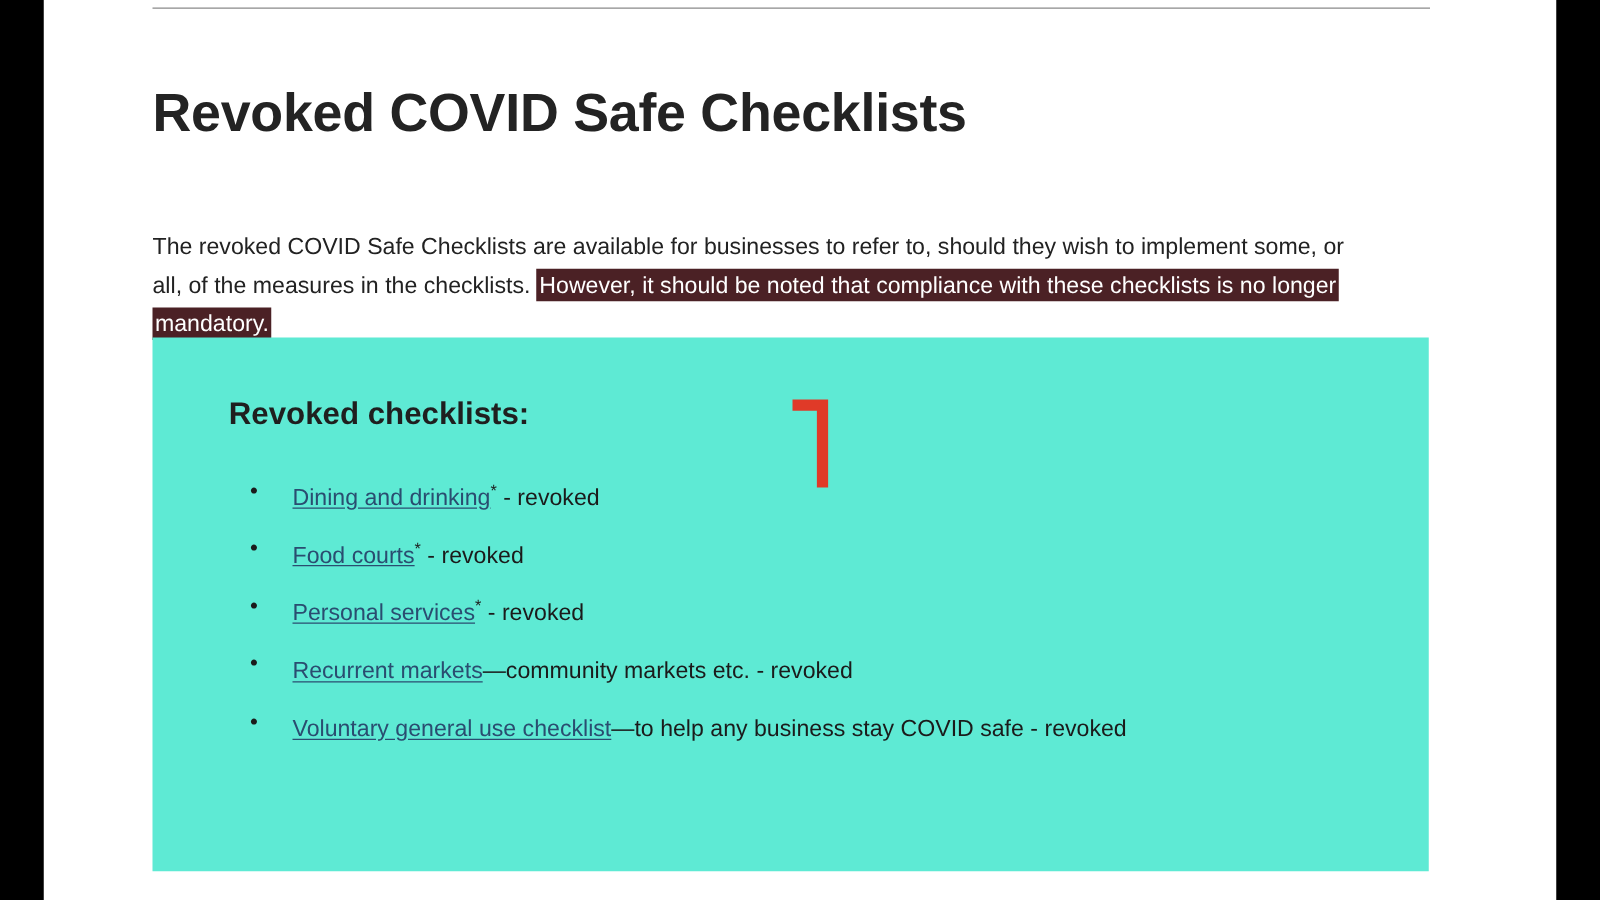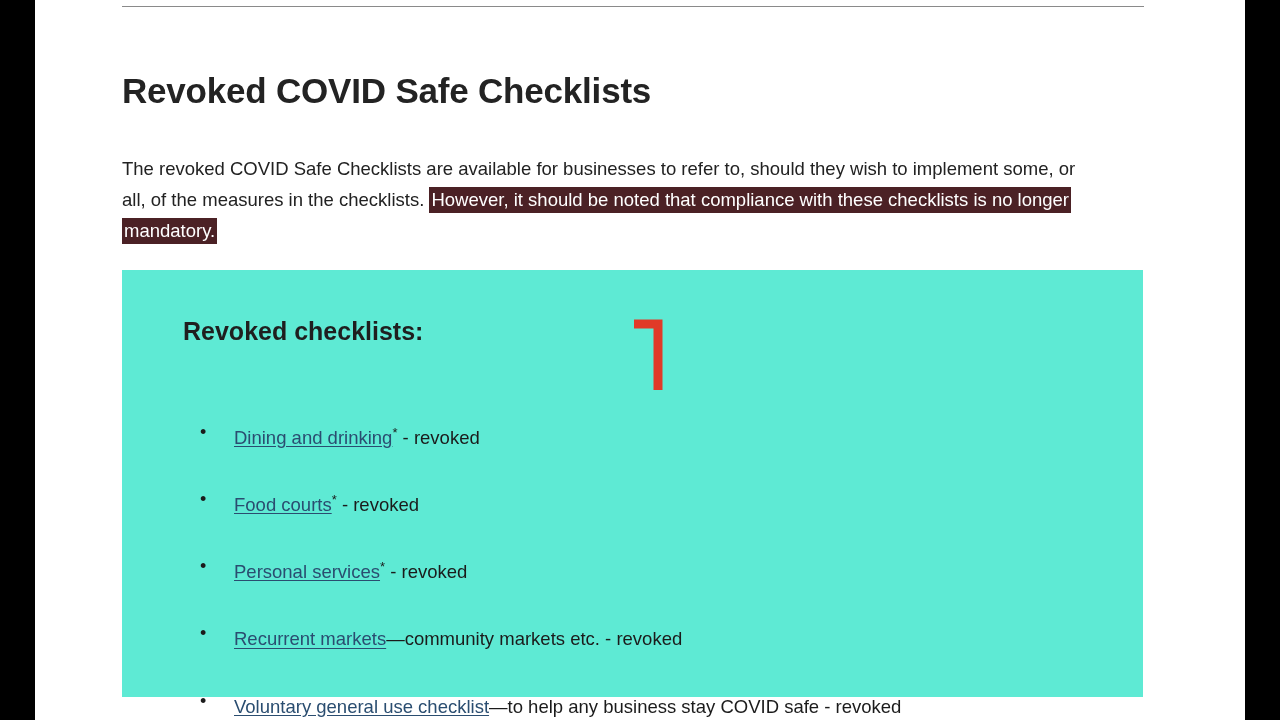--- a/index.html
+++ b/index.html
@@ -49,31 +49,31 @@
     top: 0;
     width: 1022px;
   }
 
   #page-title {
     margin: 0;
     padding: 0;
     position: absolute;
     top: 68px;
     left: 0;
-    font-size: 35px;
+    font-size: 43px;
     line-height: 46px;
     font-weight: bold;
     color: #232323;
     letter-spacing: -0.2px;
     white-space: nowrap;
   }
 
   #intro-paragraph {
     position: absolute;
-    top: 134px;
+    top: 162px;
     left: 0;
     width: 980px;
     font-size: 18.5px;
     line-height: 31px;
     color: #222222;
   }
 
   .hl {
     background: #4b2125;
     color: #ffffff;
@@ -124,21 +124,20 @@
     width: 900px;
   }
   #checklist-list li {
     position: relative;
     font-size: 18.5px;
     line-height: 22px;
     color: #1b1b1b;
     margin-bottom: 19px;
     padding-left: 34px;
     white-space: nowrap;
-    margin-top: 40px;
   }
   #checklist-list li::before {
     content: "\2022";
     position: absolute;
     left: 0;
     top: -1px;
     font-size: 18px;
     color: #1b1b1b;
   }
   .clink {

